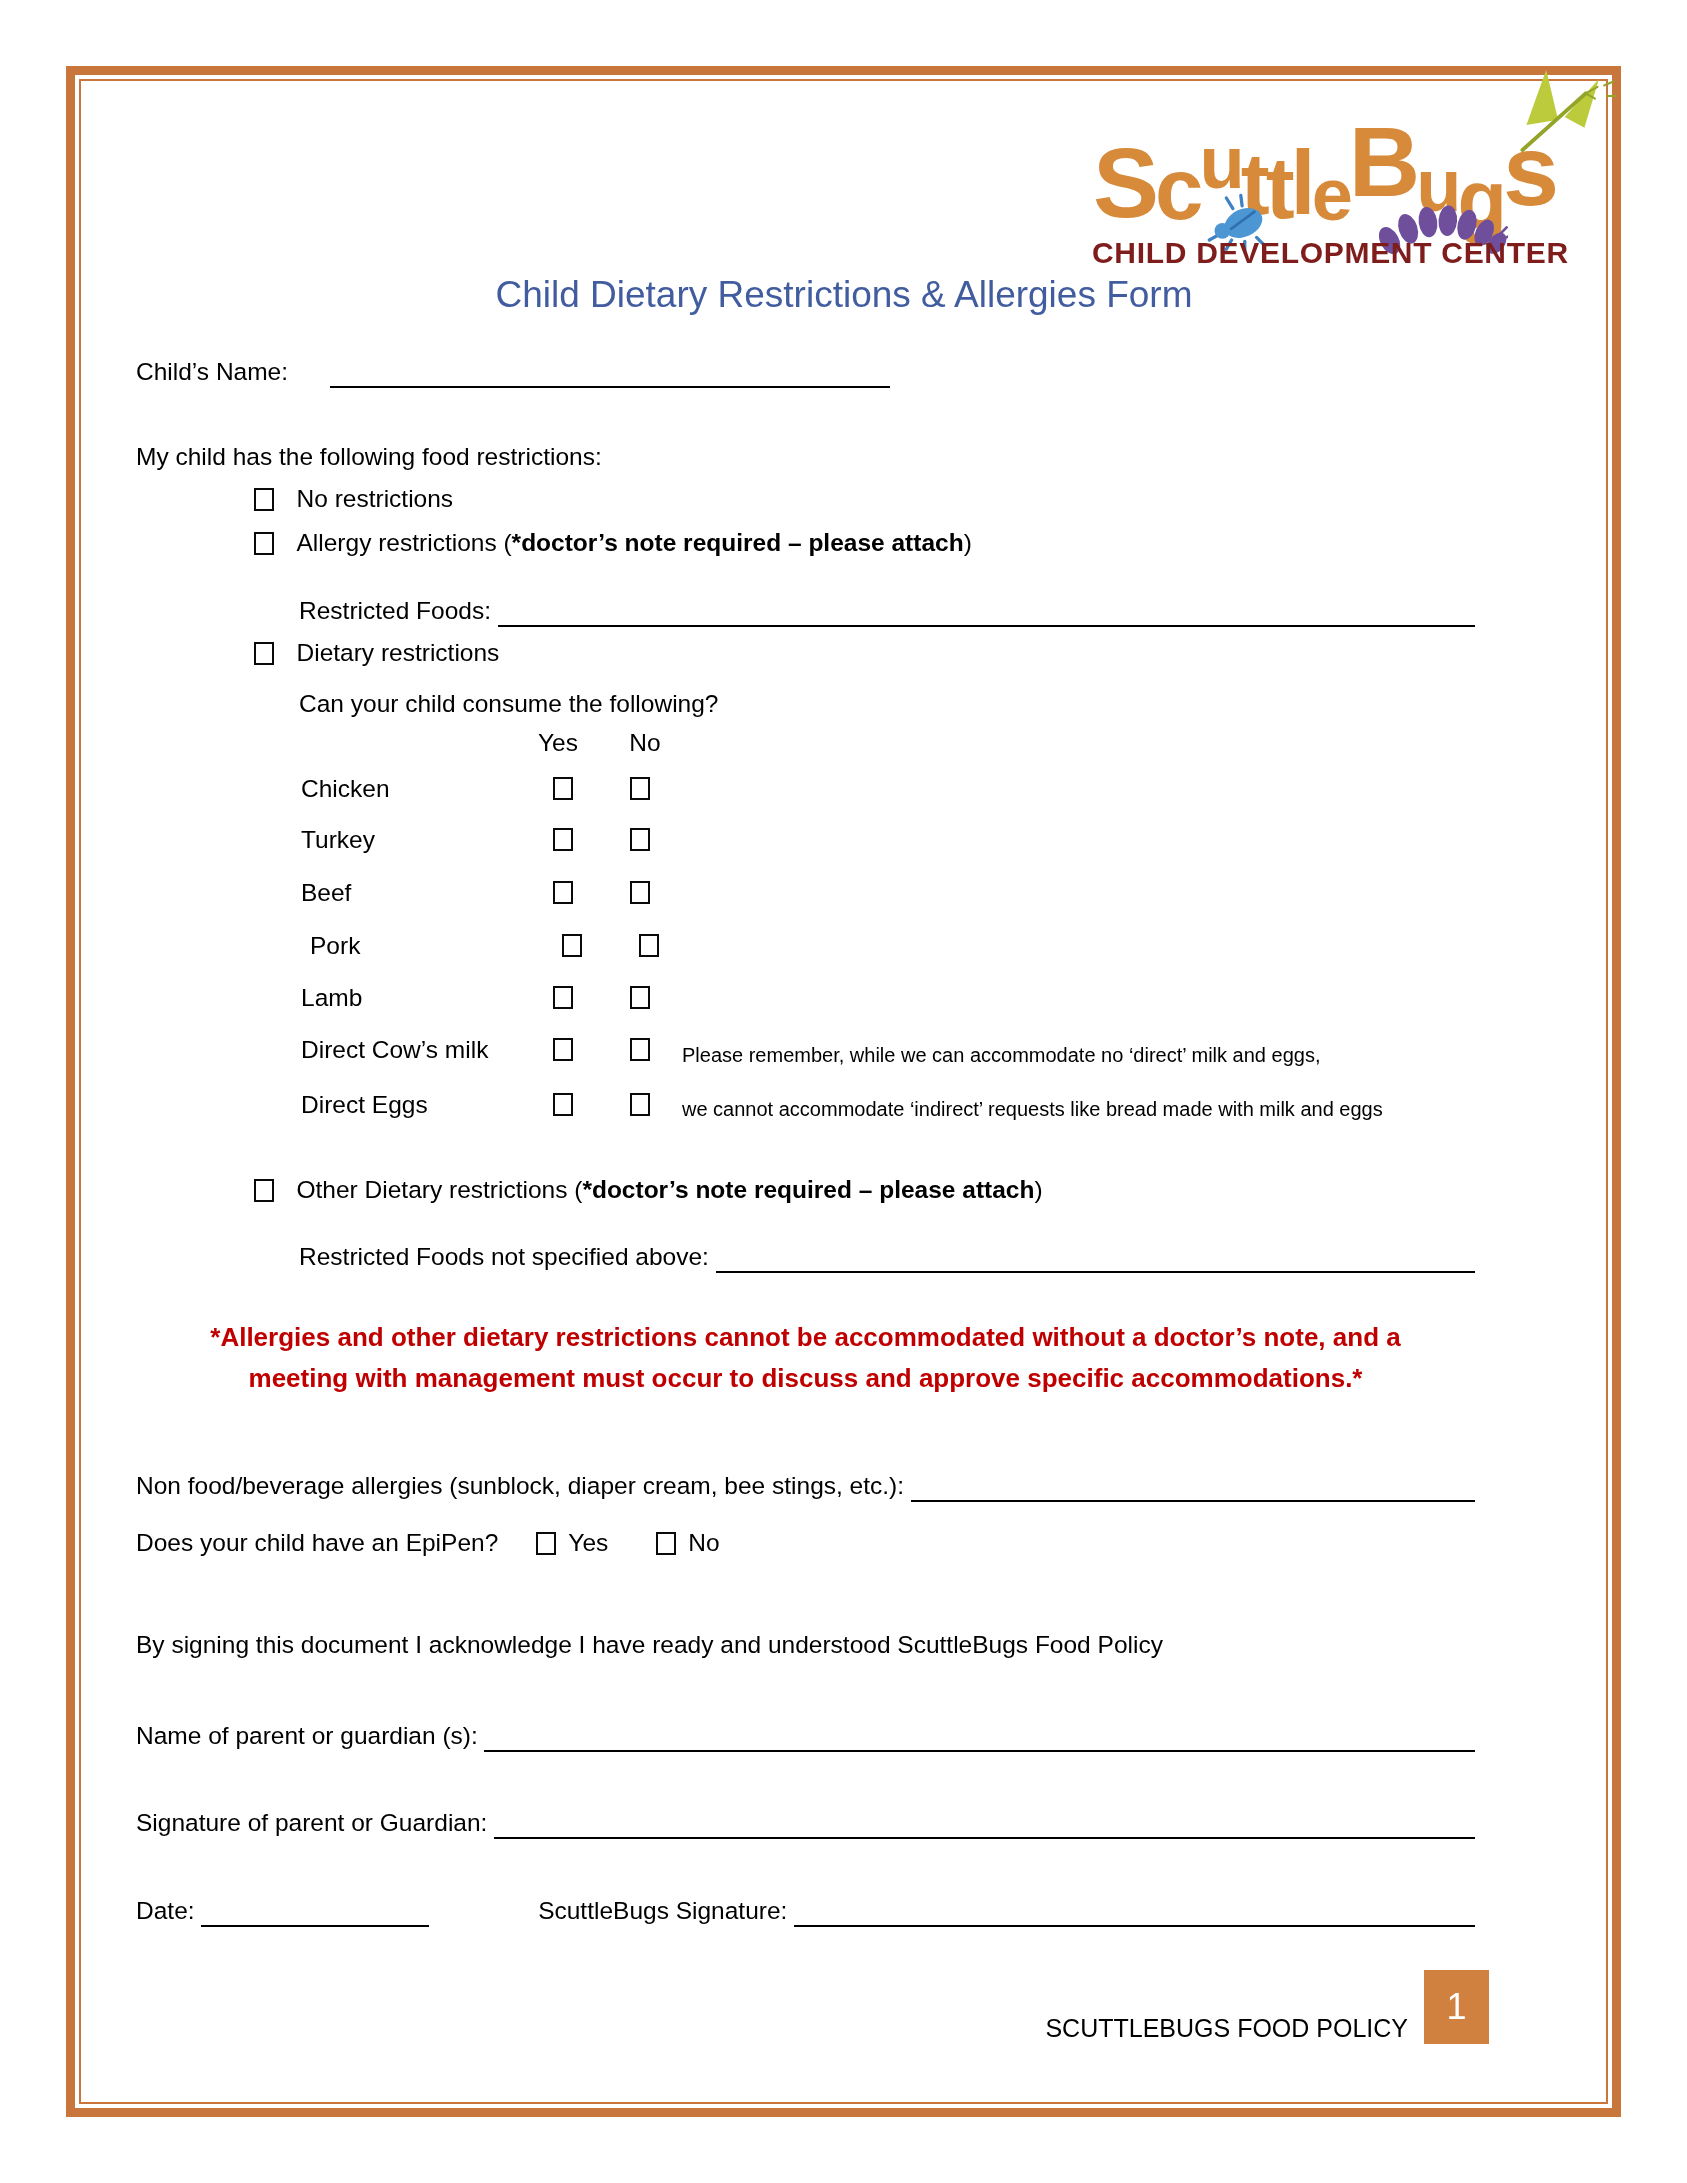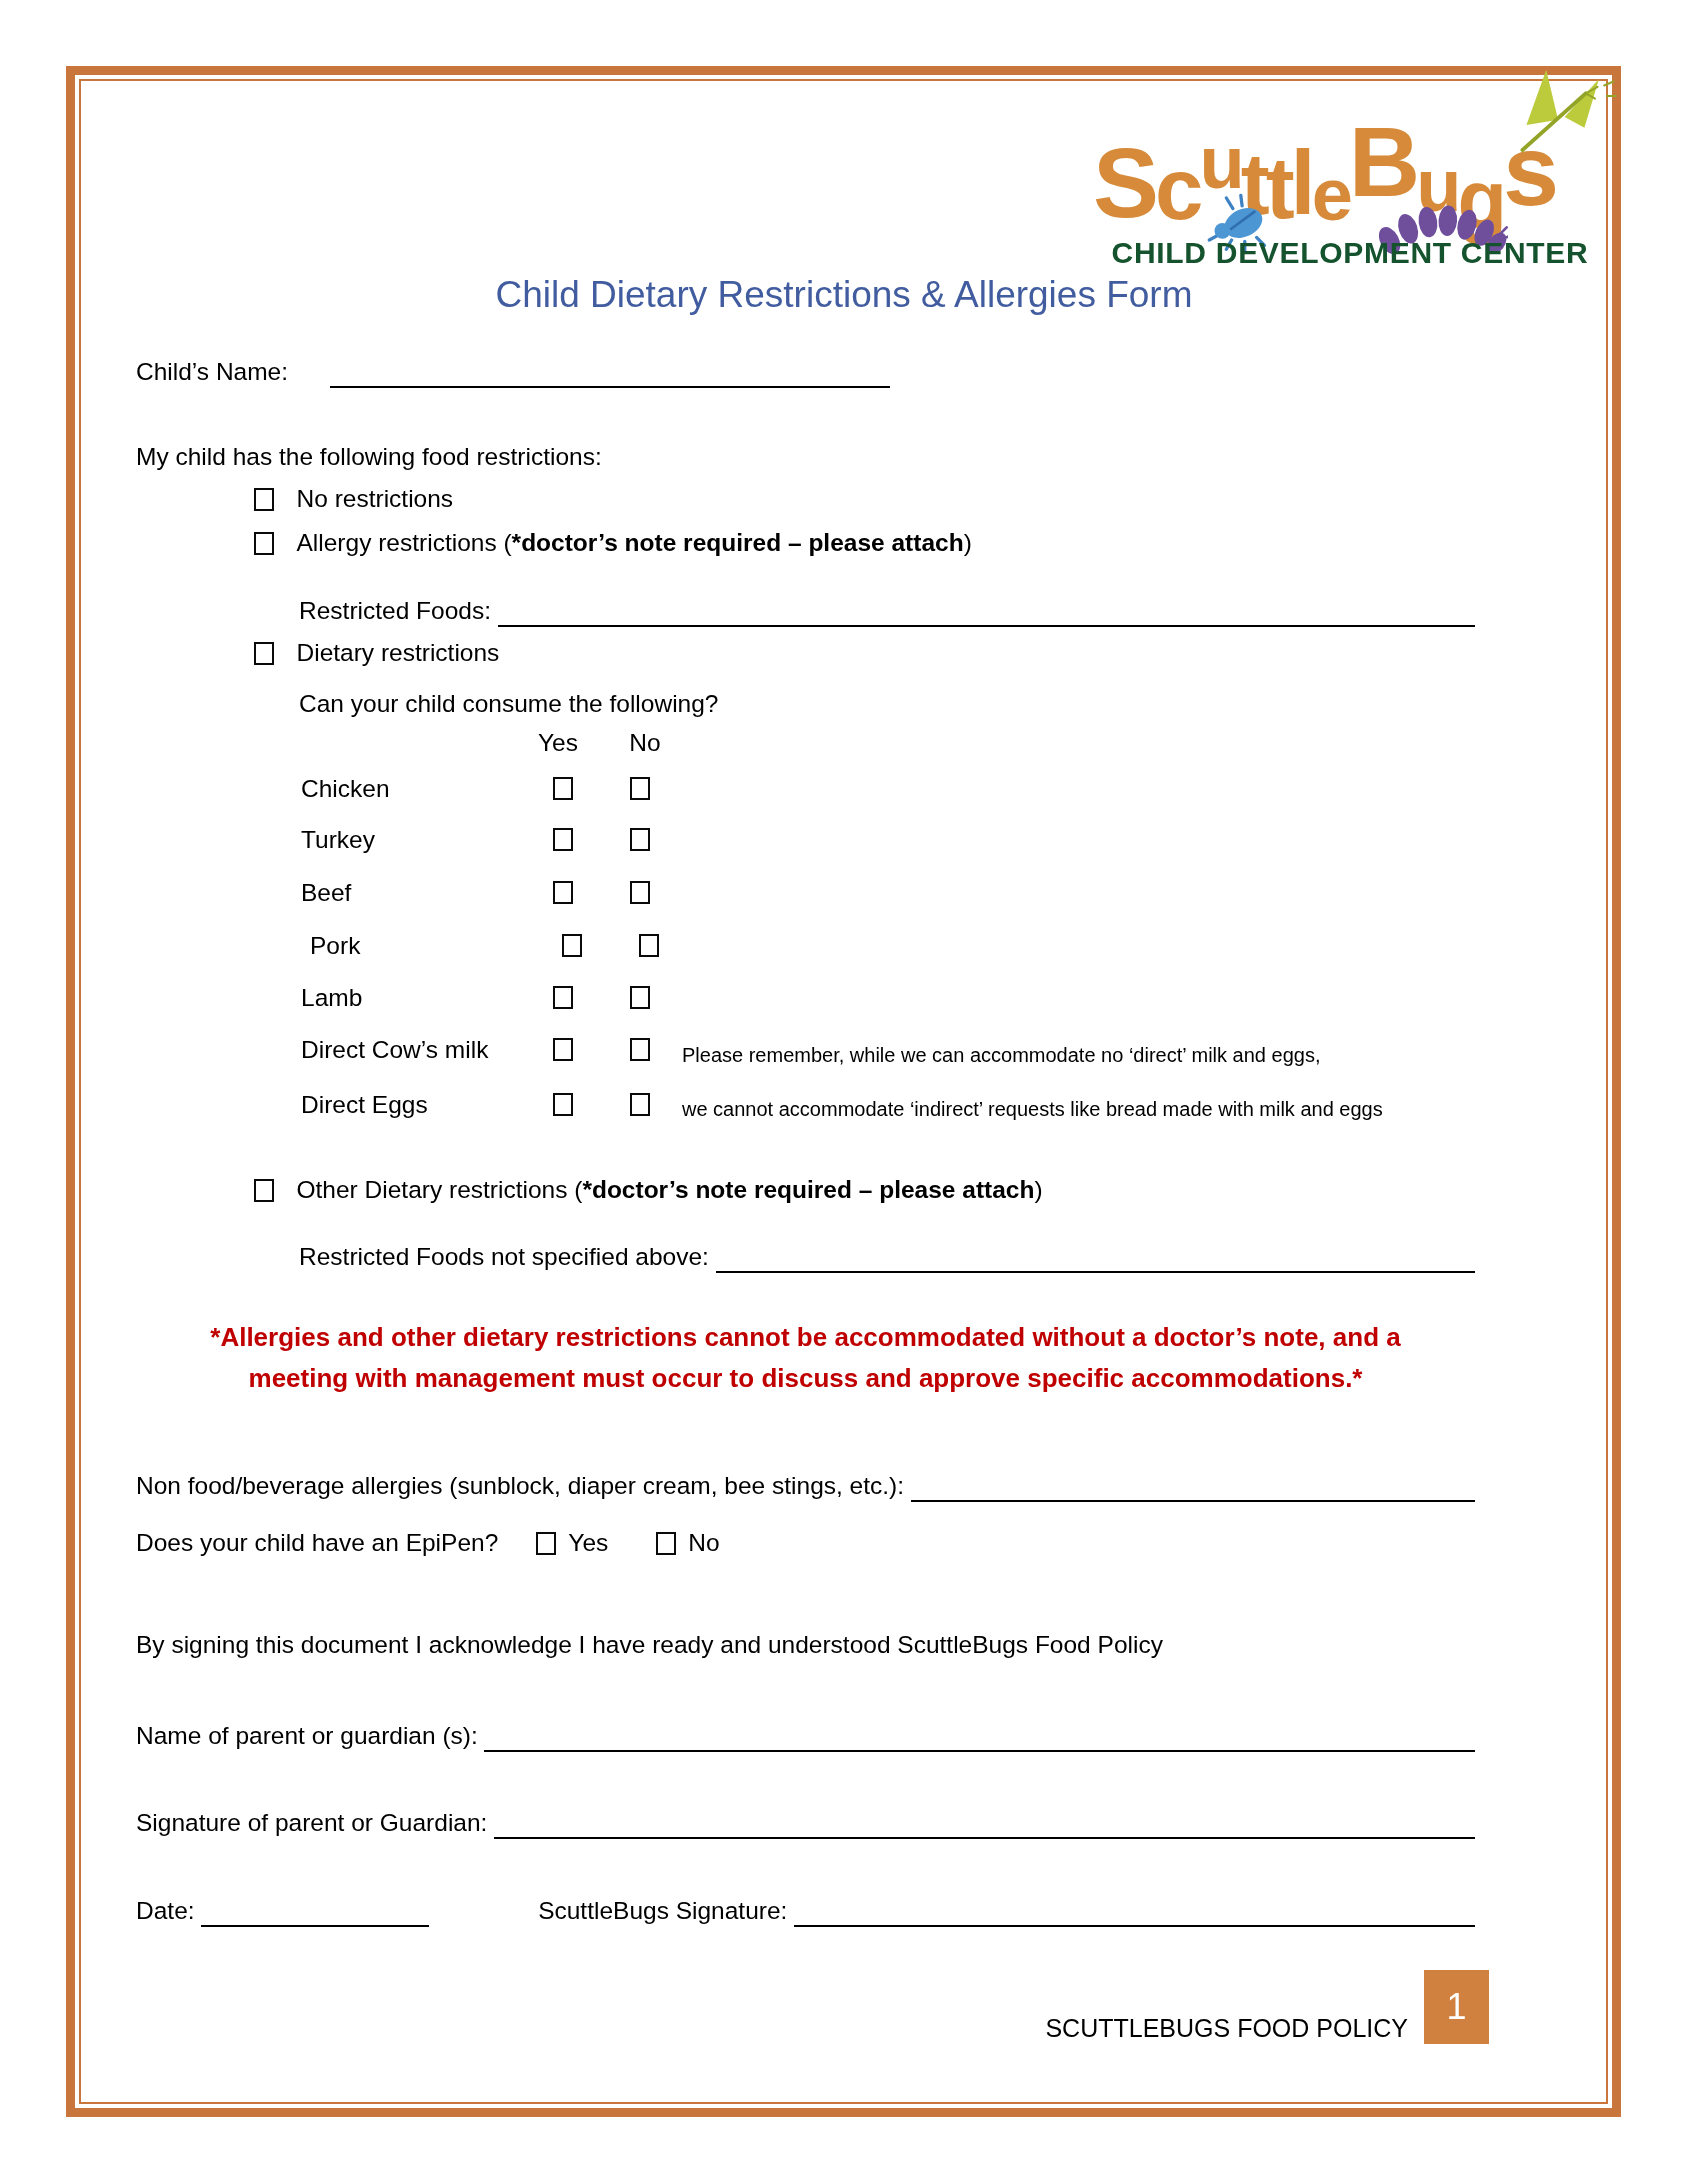--- a/index.html
+++ b/index.html
@@ -19,22 +19,22 @@
   .bl2  { font-size:87px; }
   .bl3  { font-size:74px; transform:translateY(-32px); }
   .bl4  { font-size:87px; transform:translateY(-5.3px); }
   .bl5  { font-size:87px; transform:translateY(-1.3px); }
   .bl6  { font-size:90px; transform:translateY(-4px); }
   .bl7  { font-size:74px; }
   .bl8  { font-size:99px; transform:translateY(-21px); }
   .bl9  { font-size:74px; transform:translateY(-9.3px); }
   .bl10 { font-size:81px; transform:translateY(9.3px); }
   .bl11 { font-size:101px; transform:translateY(-10.6px); }
-  .tagline { position:absolute; left:1092px; top:236px; width:516px; text-align:center;
-    font-size:30px; font-weight:700; letter-spacing:0.7px; color:#14532d; white-space:nowrap; }
+  .tagline { position:absolute; left:1092px; top:236px; width:516px; 
+    font-size:30px; font-weight:700; letter-spacing:0.7px; color:#7f1d1d; white-space:nowrap; }
   .bug-svg { position:absolute; left:1204px; top:191px; }
   .cat-svg { position:absolute; left:1379px; top:202px; }
   .fly-svg { position:absolute; left:1508px; top:67px; }
 
   .title { position:absolute; top:274px; left:136px; width:1416px; text-align:center;
     font-size:37px; color:#415C9F; white-space:nowrap; }
 
   .line { position:absolute; white-space:nowrap; line-height:1.25; }
   .flexline { display:flex; align-items:flex-end; height:33px; }
   .flexline > span:first-child { white-space:nowrap; }

